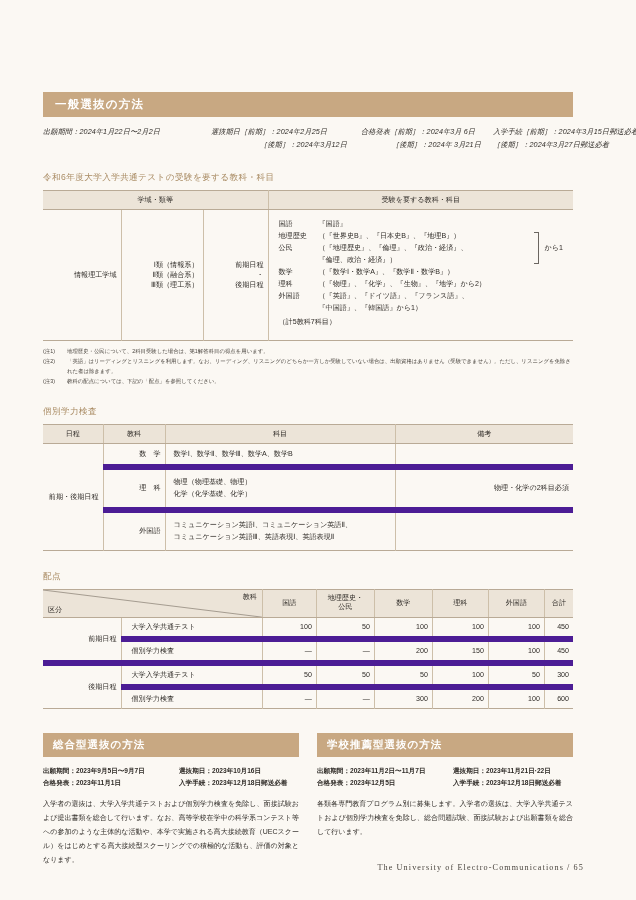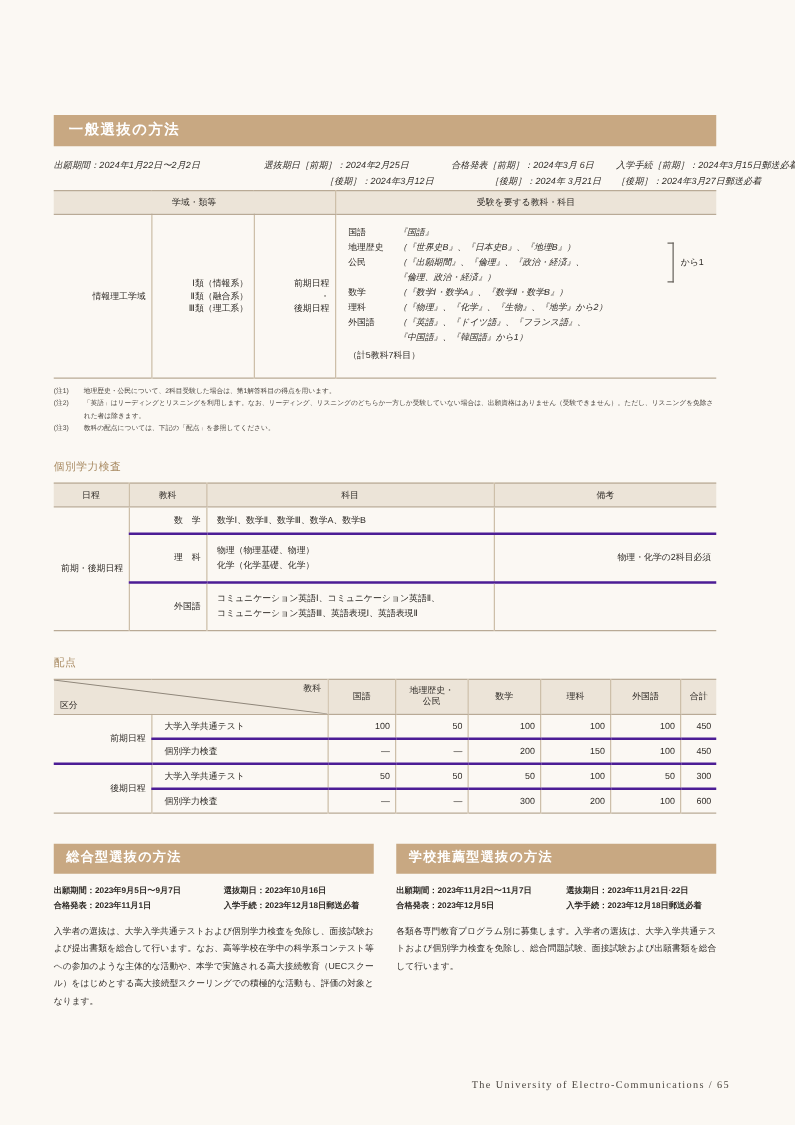--- a/index.html
+++ b/index.html
@@ -87,35 +87,35 @@
     border-bottom: 1px solid #b9aa96;
   }
   .tbl thead th {
     background: #ece4d8;
     font-weight: normal;
     text-align: center;
     padding: 4px 4px;
     border-bottom: 1px solid #b9aa96;
   }
   .vline { border-left: 1px solid #cdbfa9; }
-  .hline { border-top: 2px solid #4c1d95; }
+  .hline { border-top: 6px solid #4c1d95; }
   .ctr { text-align: right; }
   .lft { text-align: left; }
 
   
   .subj-list { line-height: 1.7; padding: 5px 6px; }
   .subj-row { display: flex; align-items: flex-start; }
   .subj-key {
     width: 40px;
     flex: 0 0 40px;
     display: flex;
     justify-content: space-between;
   }
   .subj-key span { display: inline-block; }
-  .subj-val { flex: 1; font-style: italic; }
+  .subj-val { flex: 1; }
   .brace-wrap {
     display: flex;
     align-items: center;
   }
   .brace-col {
     position: relative;
     width: 10px;
     align-self: stretch;
     margin-left: 2px;
   }
@@ -206,20 +206,21 @@
       </div>
       <div class="date-row">
         <div class="date-cell d1"></div>
         <div class="date-cell d2" style="text-align:right;padding-right:14px">［後期］：2024年3月12日</div>
         <div class="date-cell d3" style="text-align:right;padding-right:12px">［後期］：2024年 3月21日</div>
         <div class="date-cell d4" style="text-align:right">［後期］：2024年3月27日郵送必着</div>
       </div>
     </div>
 
 
+    <div class="sub-heading">令和6年度大学入学共通テストの受験を要する教科・科目</div>
 
     <table class="tbl">
       <thead>
         <tr>
           <th colspan="3" style="width:225px">学域・類等</th>
           <th class="vline">受験を要する教科・科目</th>
         </tr>
       </thead>
       <tbody>
         <tr>
@@ -249,21 +250,21 @@
                   <div class="subj-row">
                     <div class="subj-key">
                       <span>地理歴史</span>
                     </div>
                     <div class="subj-val">（『世界史B』、『日本史B』、『地理B』）</div>
                   </div>
                   <div class="subj-row">
                     <div class="subj-key">
                       <span>公民</span>
                     </div>
-                    <div class="subj-val">（『出願期間』、『倫理』、『政治・経済』、</div>
+                    <div class="subj-val">（『地理歴史』、『倫理』、『政治・経済』、</div>
                   </div>
                   <div class="subj-row">
                     <div class="subj-key">
                       <span></span>
                     </div>
                     <div class="subj-val">『倫理、政治・経済』）</div>
                   </div>
                 </div>
                 <div class="brace-col"></div>
                 <div class="brace-label">から1</div>

